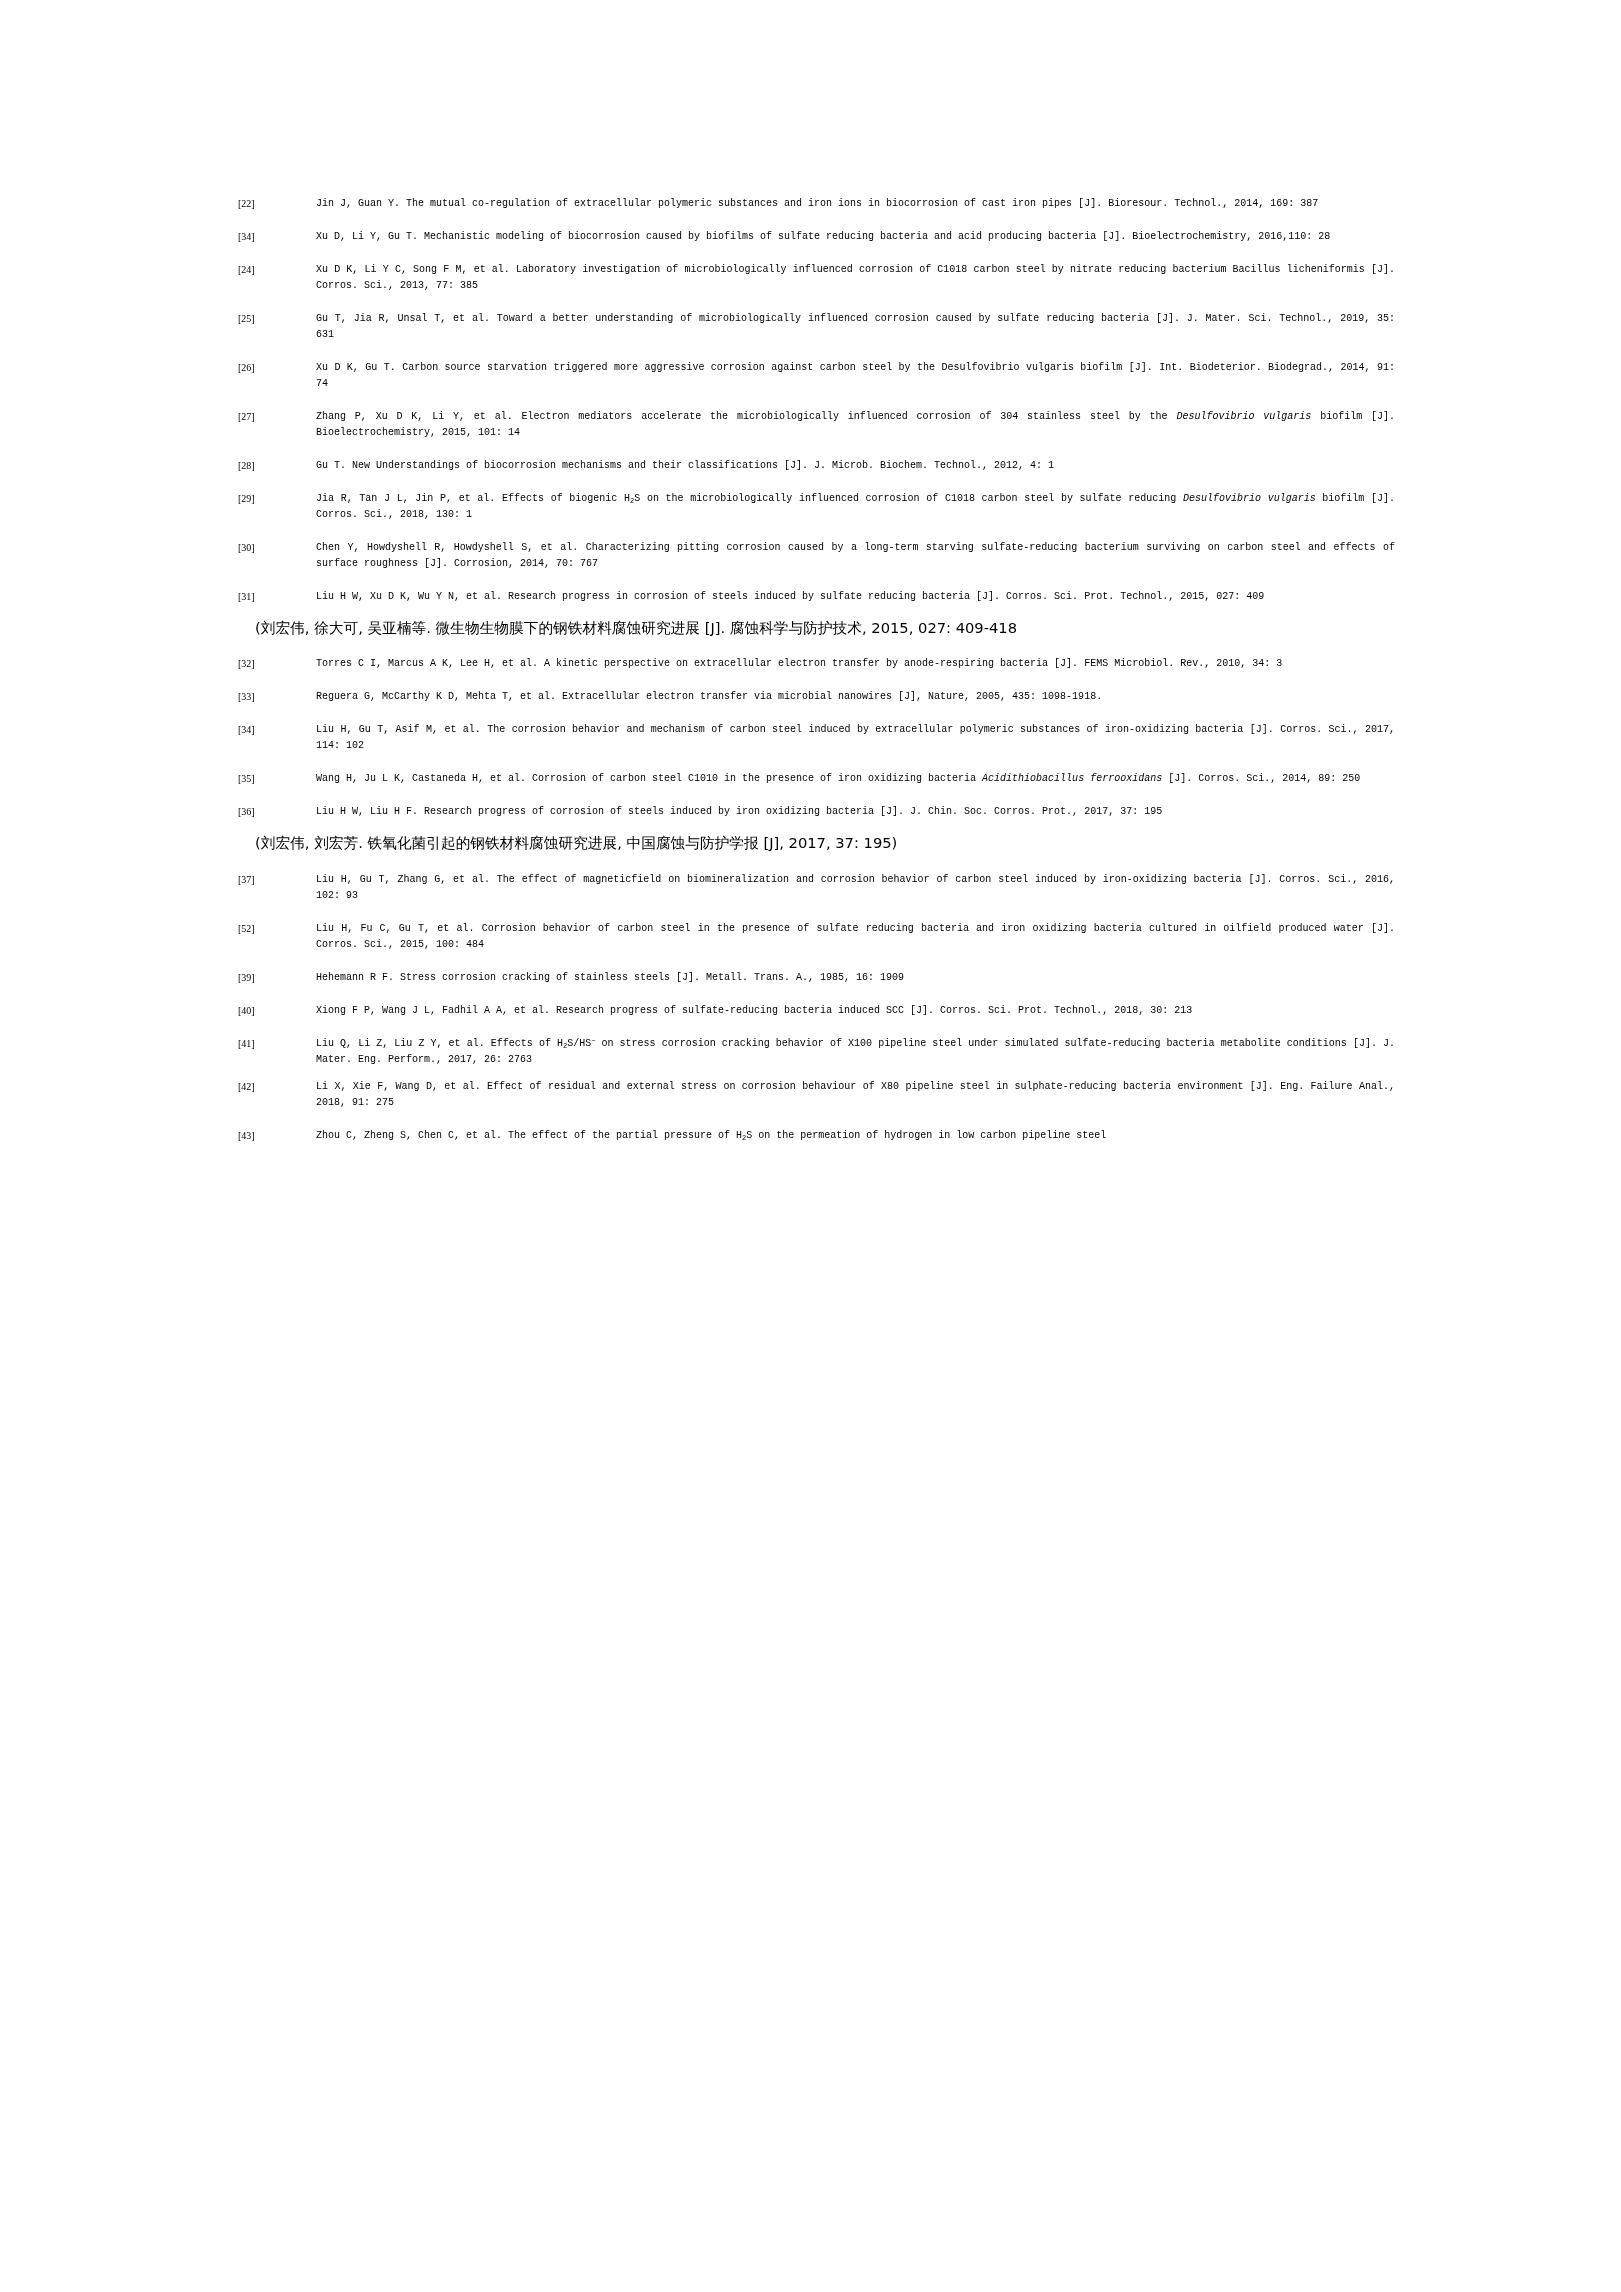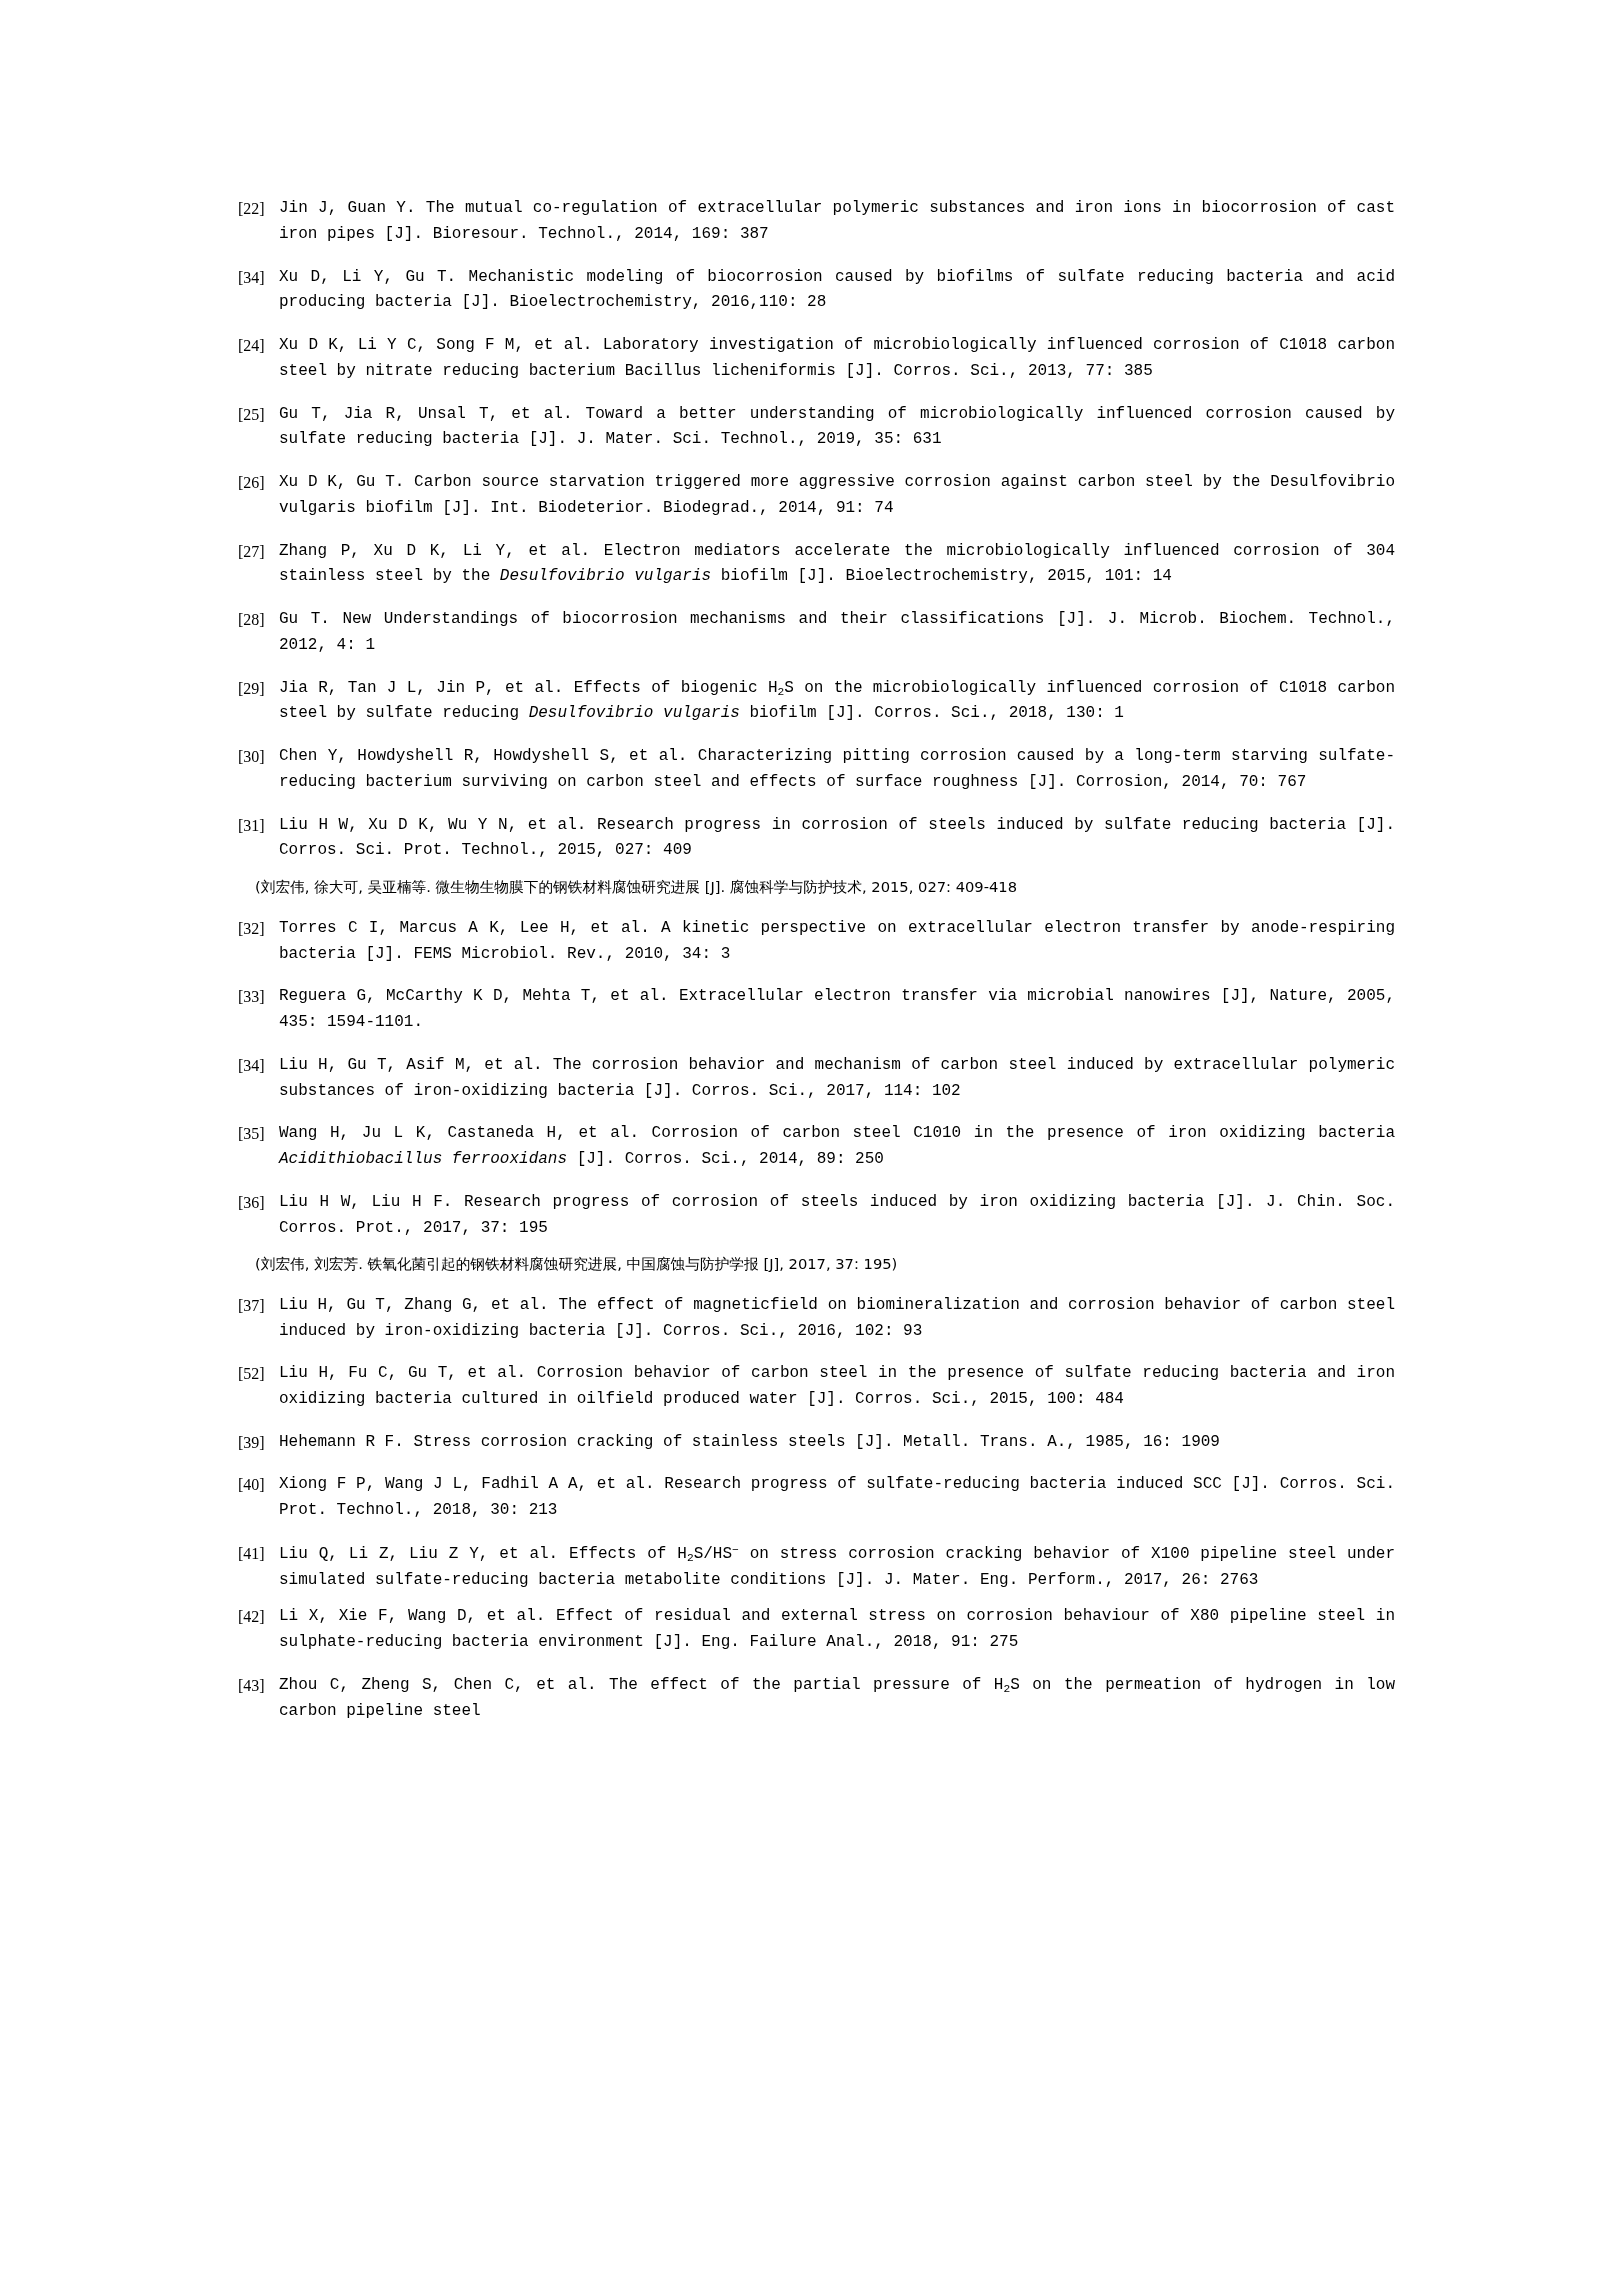--- a/index.html
+++ b/index.html
@@ -25,22 +25,23 @@
   .refs {
     position: absolute;
     left: 238px;
     top: 196px;
     width: 1157px;
   }
   .ref {
     display: flex;
     align-items: flex-start;
     margin-bottom: 16.7px;
-    font-size: 16px;
+    font-size: 10px;
     line-height: 1.62;
+    gap: 37px;
   }
   .ref-num {
     flex: 0 0 auto;
     width: 41px;
     text-align: left;
     white-space: nowrap;
   }
   .ref-text {
     flex: 1 1 auto;
     text-align: justify;
@@ -128,21 +129,21 @@
     </div>
     <div class="ref-sub cjk">(刘宏伟, 徐大可, 吴亚楠等. 微生物生物膜下的钢铁材料腐蚀研究进展 [J]. 腐蚀科学与防护技术, 2015, 027: 409-418</div>
 
     <div class="ref">
       <span class="ref-num">[32]</span>
       <span class="ref-text">Torres C I, Marcus A K, Lee H, et al. A kinetic perspective on extracellular electron transfer by anode-respiring bacteria [J]. FEMS Microbiol. Rev., 2010, 34: 3</span>
     </div>
 
     <div class="ref">
       <span class="ref-num">[33]</span>
-      <span class="ref-text">Reguera G, McCarthy K D, Mehta T, et al. Extracellular electron transfer via microbial nanowires [J], Nature, 2005, 435: 1594-1101.</span>
+      <span class="ref-text">Reguera G, McCarthy K D, Mehta T, et al. Extracellular electron transfer via microbial nanowires [J], Nature, 2005, 435: 1098-1918.</span>
     </div>
 
     <div class="ref">
       <span class="ref-num">[34]</span>
       <span class="ref-text">Liu H, Gu T, Asif M, et al. The corrosion behavior and mechanism of carbon steel induced by extracellular polymeric substances of iron-oxidizing bacteria [J]. Corros. Sci., 2017, 114: 102</span>
     </div>
 
     <div class="ref">
       <span class="ref-num">[35]</span>
       <span class="ref-text">Wang H, Ju L K, Castaneda H, et al. Corrosion of carbon steel C1010 in the presence of iron oxidizing bacteria <span class="it">Acidithiobacillus ferrooxidans</span> [J]. Corros. Sci., 2014, 89: 250</span>

